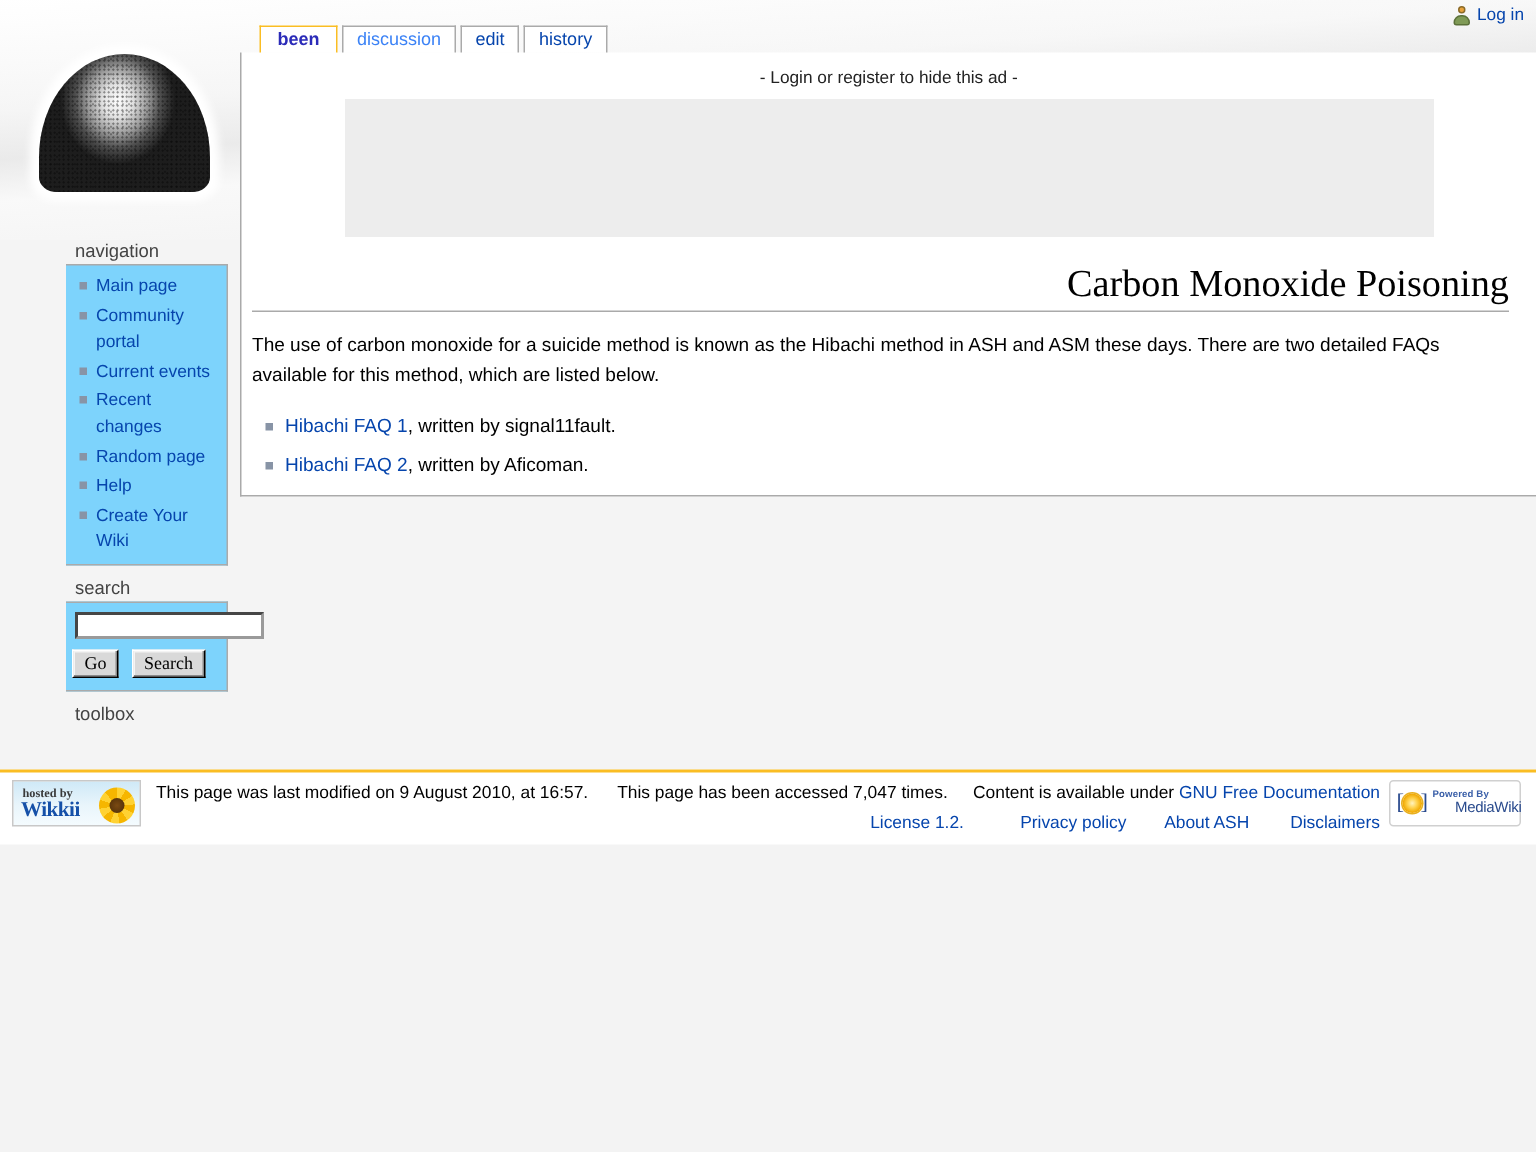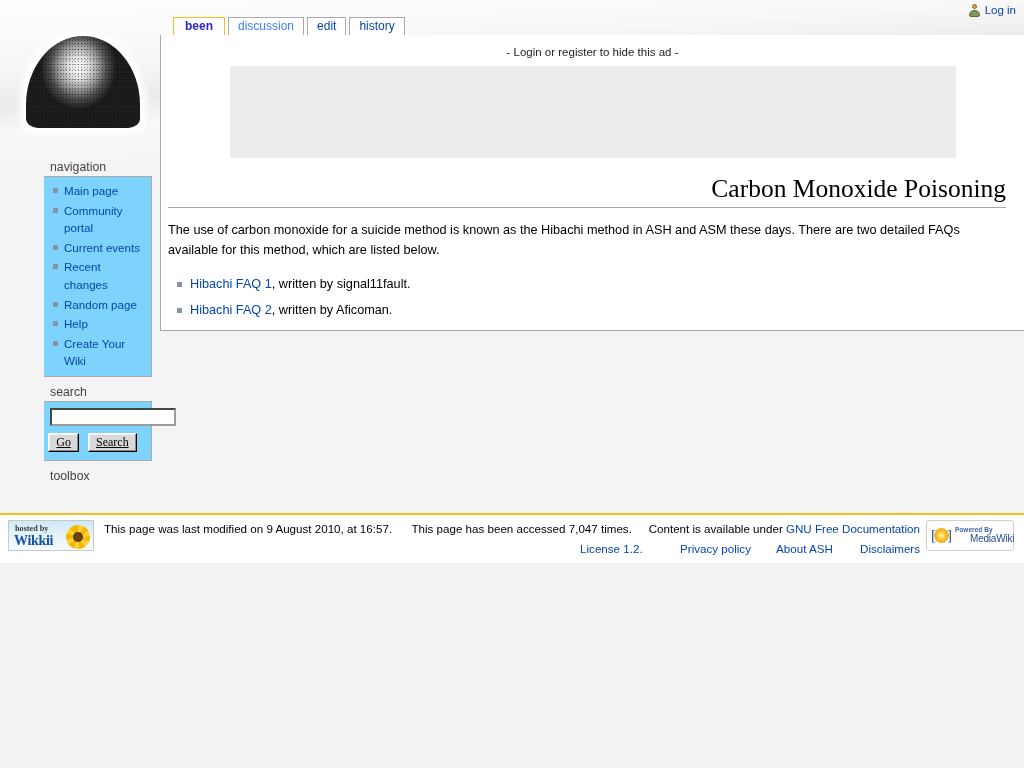--- a/index.html
+++ b/index.html
@@ -209,21 +209,21 @@
   .portlet ul li::before {
     content: "";
     position: absolute;
     left: -11px; top: 7px;
     width: 5px; height: 5px;
     background: #8894a6;
   }
   .portlet ul li a { font-size: 11.6px; }
 
   
-  #p-search .pBody { padding: 6px 16px 8px 6px; text-decoration: underline; }
+  #p-search .pBody { padding: 6px 16px 8px 6px; }
   #searchInput {
     display: block;
     width: 126px;
     height: 18px;
     margin: 0 auto;
     border: 2px inset #9a9a9a;
     background: #fff;
     font-family: "Liberation Sans", sans-serif;
     font-size: 12px;
     padding: 0 2px;

